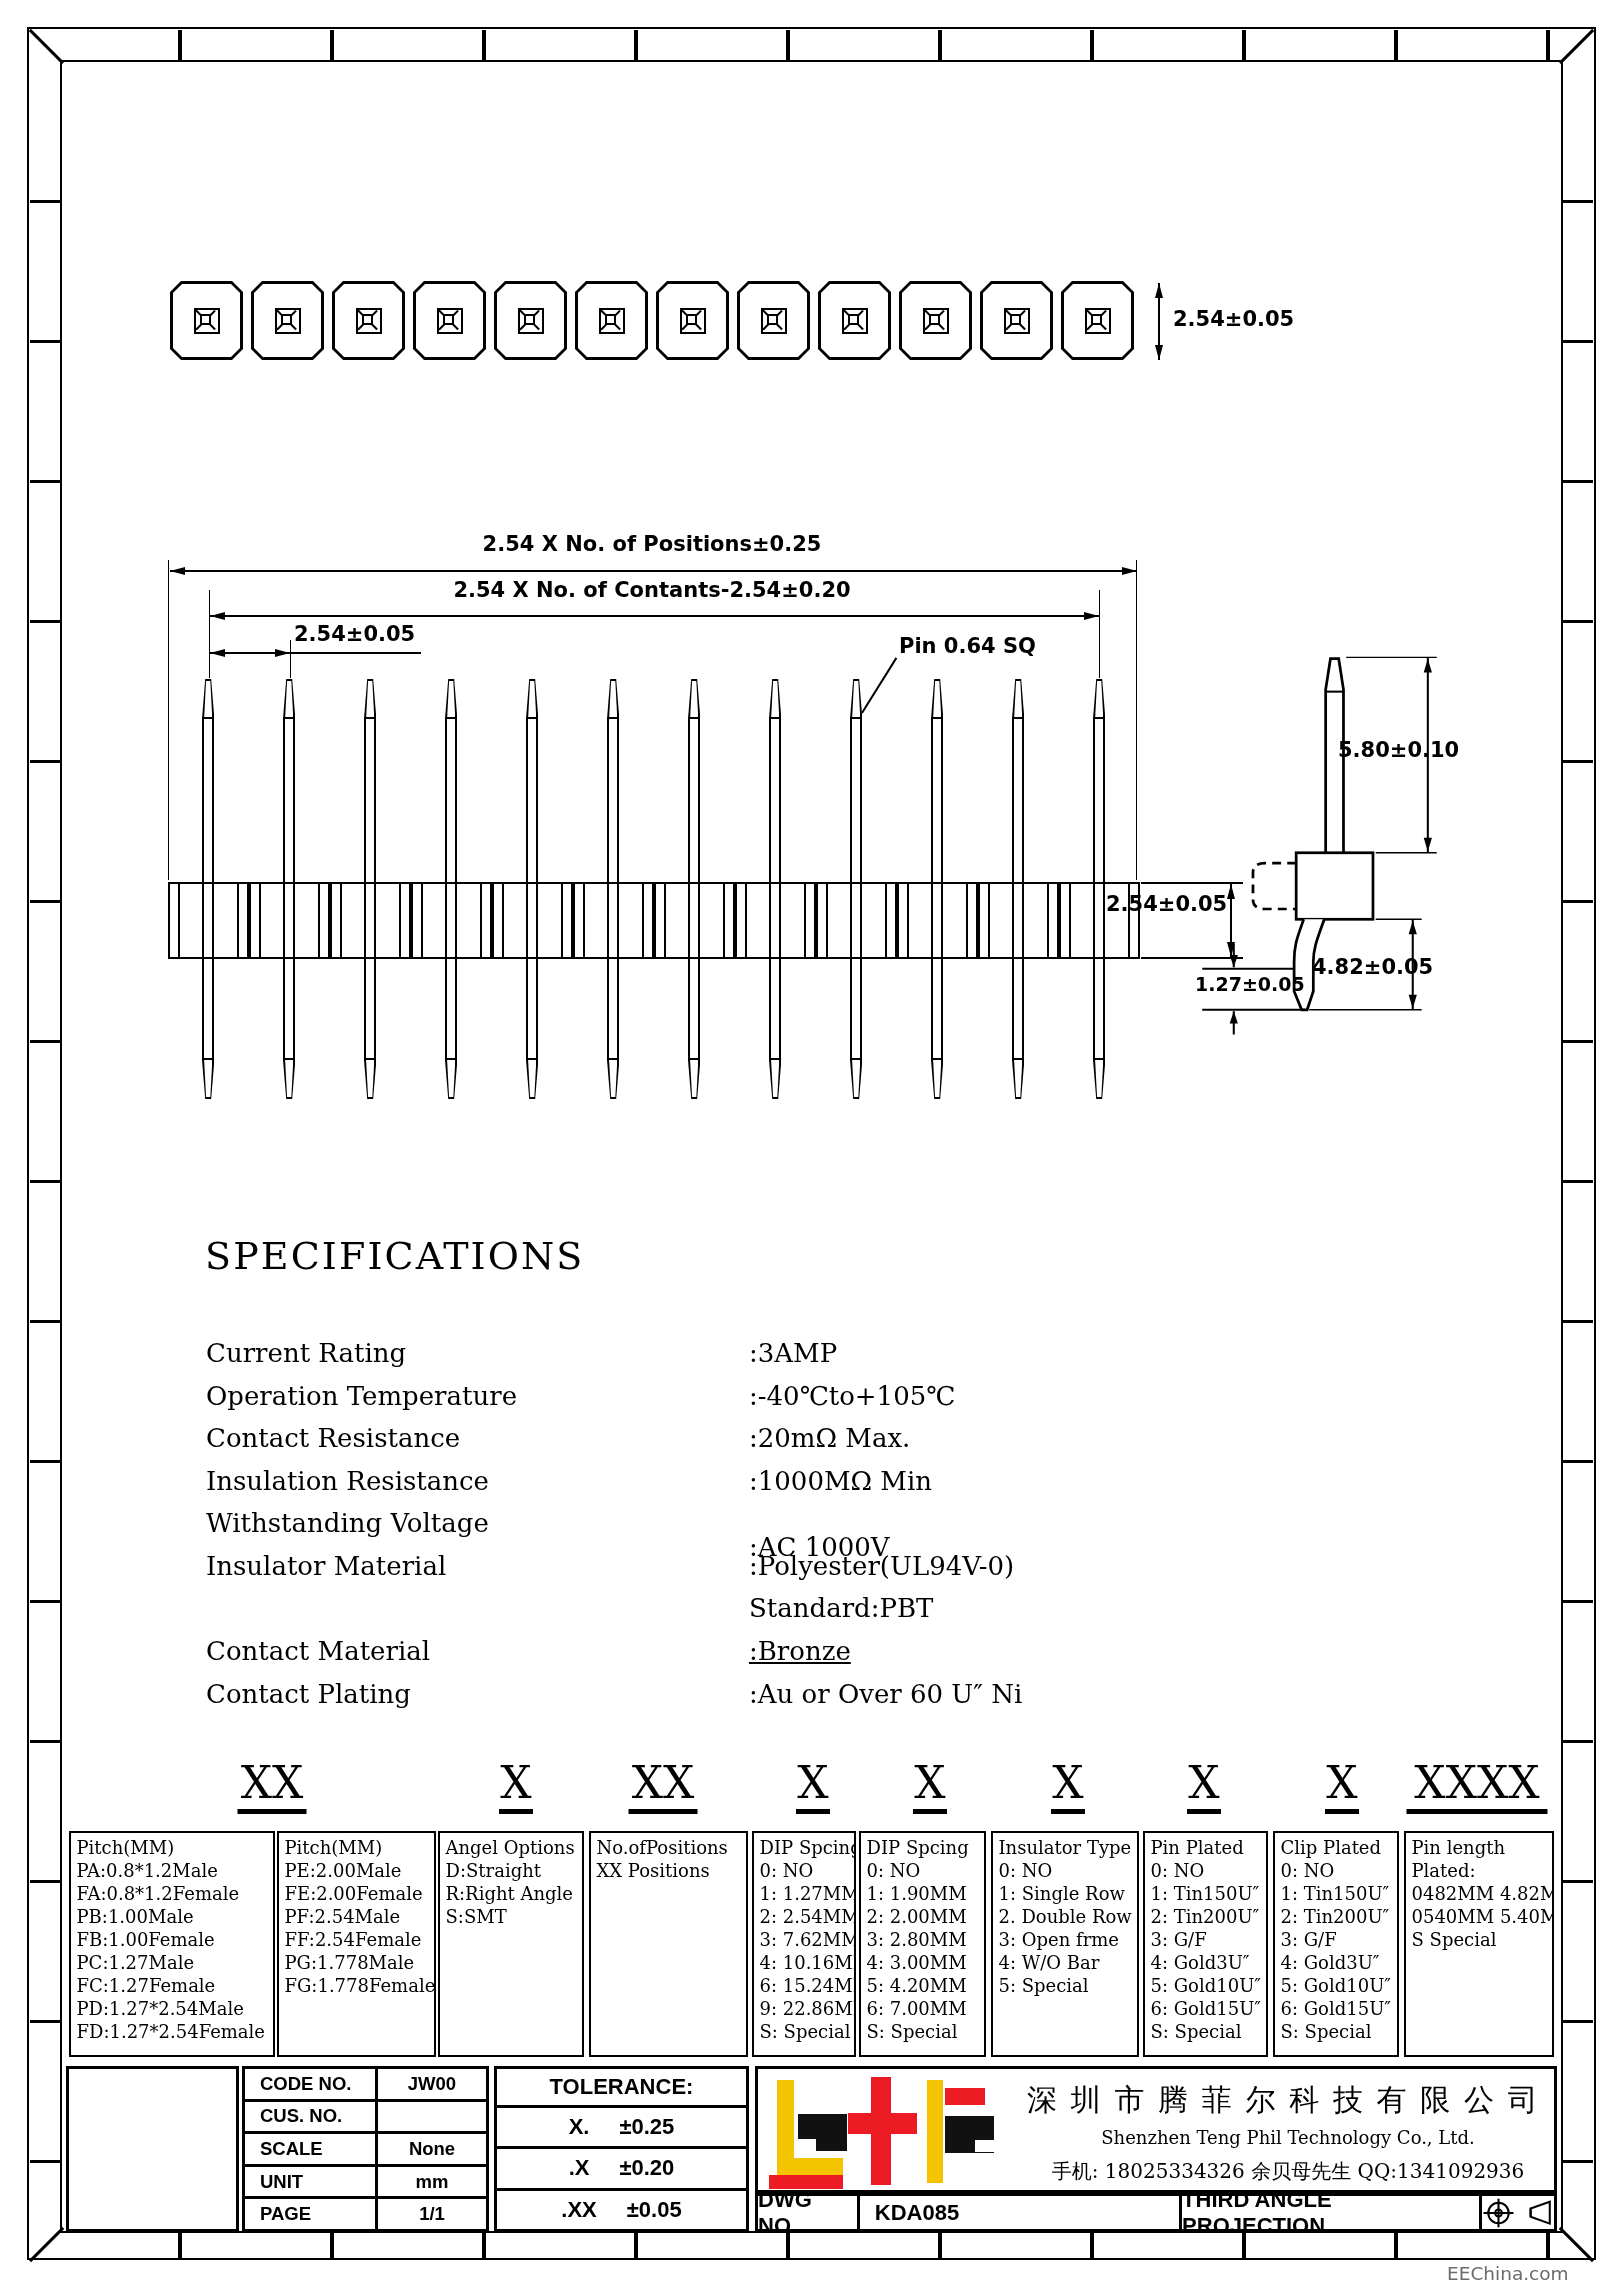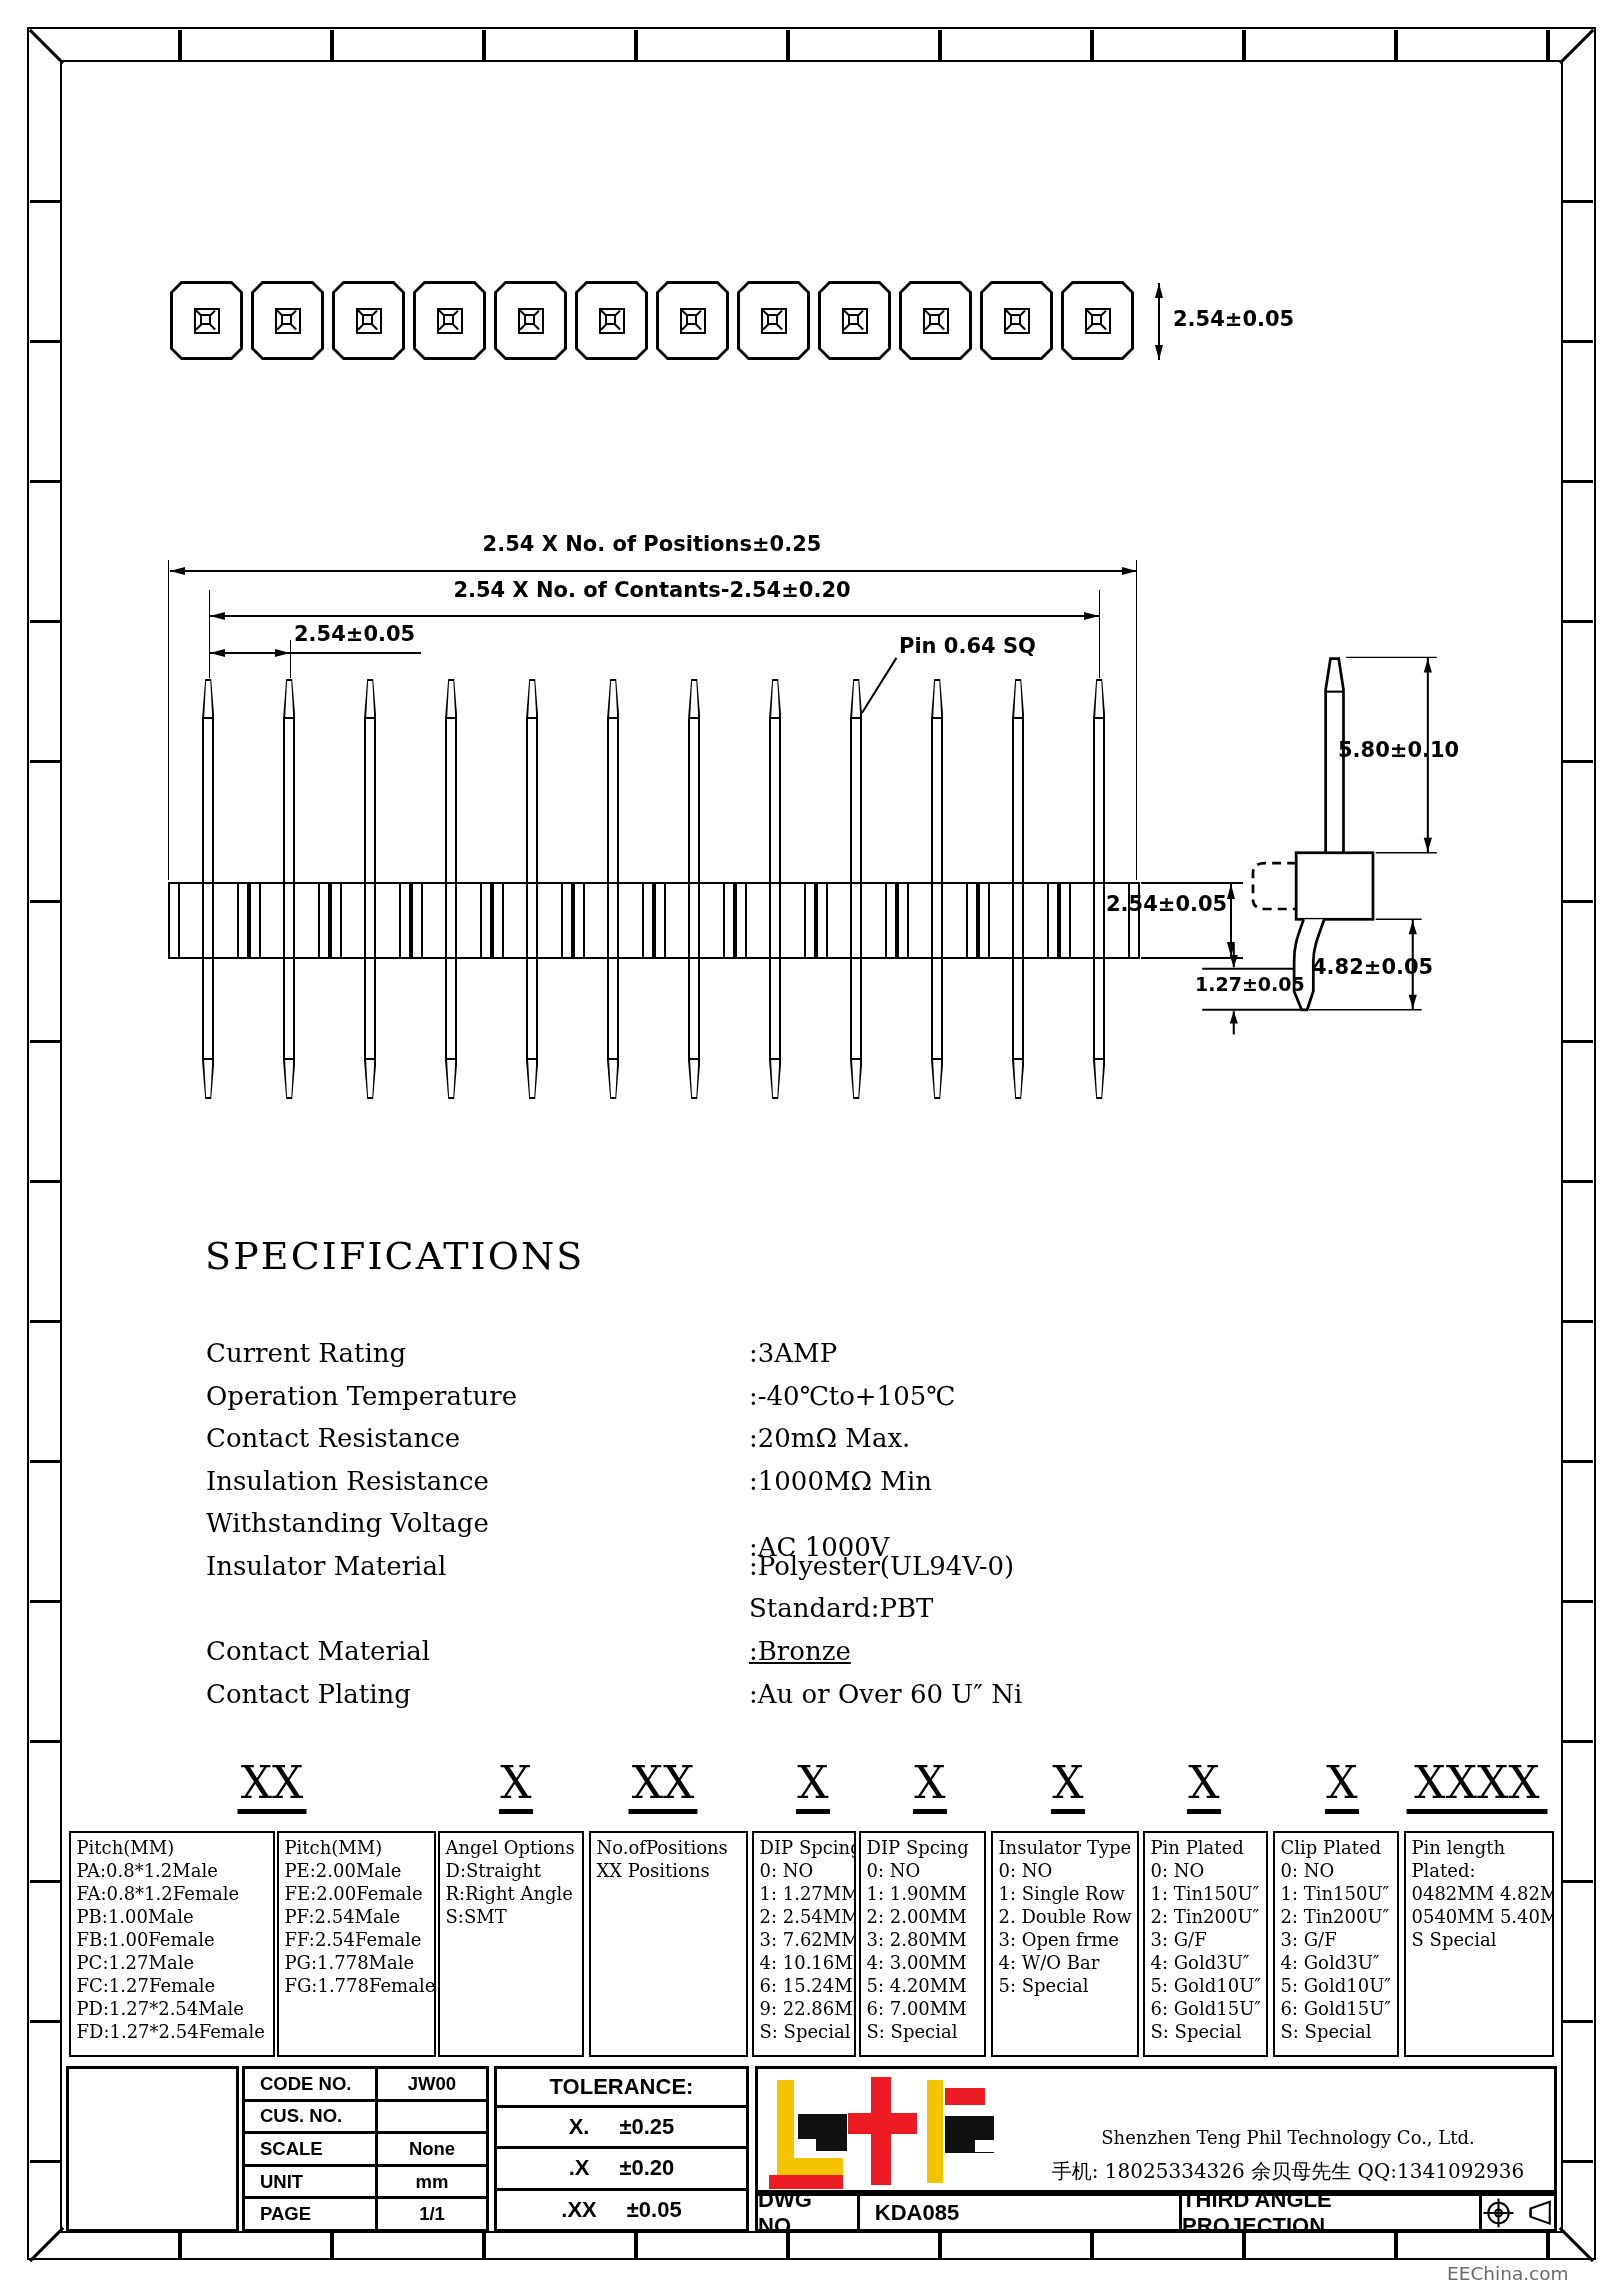--- a/index.html
+++ b/index.html
@@ -561,20 +561,21 @@
         <div class="logo-glyph" style="left:30px;top:66px;width:18px;height:12.4px;background:#fff"></div>
         <div class="logo-glyph" style="left:9.6px;top:85px;width:66px;height:16.5px;background:#f5c400"></div>
         <div class="logo-glyph" style="left:1.4px;top:102px;width:74px;height:13.7px;background:#ed1c24"></div>
         <div class="logo-glyph" style="left:103px;top:4.1px;width:20.6px;height:108px;background:#ed1c24"></div>
         <div class="logo-glyph" style="left:80px;top:40px;width:69px;height:20.6px;background:#ed1c24"></div>
         <div class="logo-glyph" style="left:159px;top:6.9px;width:16.5px;height:103px;background:#f5c400"></div>
         <div class="logo-glyph" style="left:177px;top:15px;width:40px;height:16.5px;background:#ed1c24"></div>
         <div class="logo-glyph" style="left:177px;top:43px;width:49px;height:37px;background:#111"></div>
         <div class="logo-glyph" style="left:207px;top:67px;width:19px;height:12.4px;background:#fff"></div>
       </div>
+      <div class="cn-line">深圳市腾菲尔科技有限公司</div>
       <div class="en-line">Shenzhen Teng Phil Technology Co., Ltd.</div>
       <div class="ct-line">手机: 18025334326 余贝母先生   QQ:1341092936</div>
     </div>
 
     <div class="tb-box sansb" id="stripbox" style="left:755px;top:2193px;width:802px;height:39px">
       <div class="stripcell" style="width:99px;justify-content:center">DWG NO.</div>
       <div class="stripcell" style="width:305px;padding-left:15px">KDA085</div>
       <div class="stripcell" style="width:298px;justify-content:center">THIRD ANGLE PROJECTION</div>
       <div class="stripcell" style="flex:1;justify-content:center;gap:9.6px">
         <svg width="33" height="30" viewBox="0 0 48 44">

